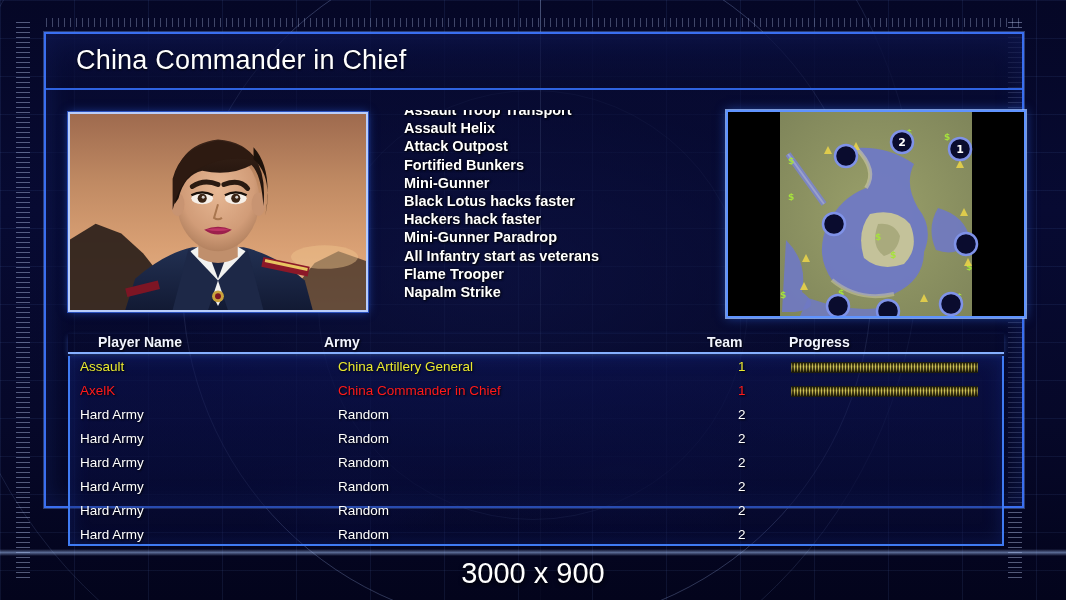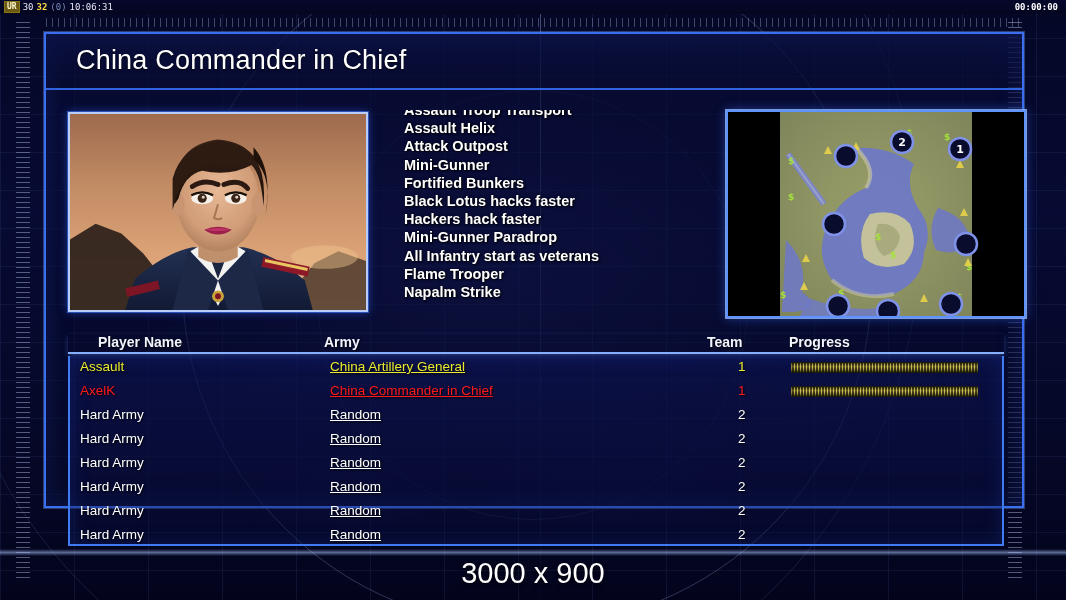--- a/index.html
+++ b/index.html
@@ -175,21 +175,21 @@
   }
   .row {
     position:relative; height:24px; display:block;
   }
   .cell {
     position:absolute; top:3px;
     font-size:13.5px; white-space:nowrap;
     text-shadow:1px 1px 2px rgba(0,0,0,.9);
   }
   .cell.c-name { left:10px; }
-  .cell.c-army { left:260px;text-decoration:underline; }
+  .cell.c-army { left:268px; }
   .cell.c-team { left:668px; font-weight:normal; }
   .bar {
     position:absolute; left:721px; top:6px; width:187px; height:11px;
     border-top:1px solid #1b1b10; border-bottom:1px solid #1b1b10;
     background:
       repeating-linear-gradient(to right,
         rgba(196,190,120,.95) 0px, rgba(196,190,120,.95) 1px,
         rgba(58,56,30,.95) 1px, rgba(58,56,30,.95) 3px),
       linear-gradient(180deg,#6d6840,#9a946a 40%,#4a4628 100%);
     background-blend-mode:overlay, normal;
@@ -225,30 +225,20 @@
   <div class="landmass lm3"></div>
   <div class="arc a1"></div>
   <div class="arc a2"></div>
   <div class="arc a3"></div>
   <div class="vline"></div>
 
   <div class="ruler left"></div>
   <div class="ruler right"></div>
   <div class="ruler-top"></div>
 
-  <div class="topbar">
-    <div class="tb-left">
-      <span class="fps-tag">UR</span>
-      <span class="tb-txt">30</span>
-      <span class="tb-txt tb-hl">32</span>
-      <span class="tb-txt tb-dim">(0)</span>
-      <span class="tb-txt">10:06:31</span>
-    </div>
-    <div class="tb-right">00:00:00</div>
-  </div>
 
   <div class="window">
 
     <div class="title-band">
       <div class="page-title">China Commander in Chief</div>
     </div>
 
     <div class="info-row">
 
       <div class="portrait-frame">
@@ -322,22 +312,22 @@
           <path d="M136,118 Q150,112 164,118 Q150,128 136,118 Z" fill="#9c1f4c"></path>
           <path d="M138,118 Q150,115 162,118 Q150,121 138,118 Z" fill="#c03566"></path>
         </svg>
       </div>
 
       <div class="abilities">
         <ul>
           <li>Assault Troop Transport</li>
           <li>Assault Helix</li>
           <li>Attack Outpost</li>
+          <li>Fortified Bunkers</li>
           <li>Mini-Gunner</li>
-          <li>Fortified Bunkers</li>
           <li>Black Lotus hacks faster</li>
           <li>Hackers hack faster</li>
           <li>Mini-Gunner Paradrop</li>
           <li>All Infantry start as veterans</li>
           <li>Flame Trooper</li>
           <li>Napalm Strike</li>
         </ul>
       </div>
 
       <div class="map-frame">

